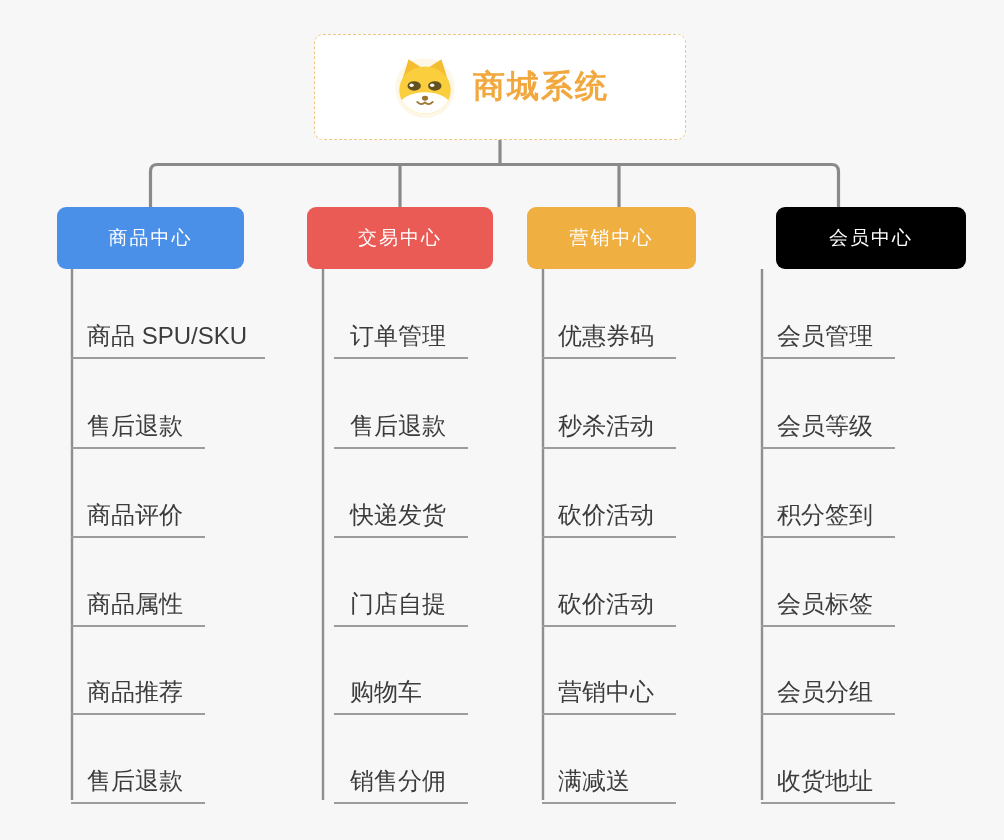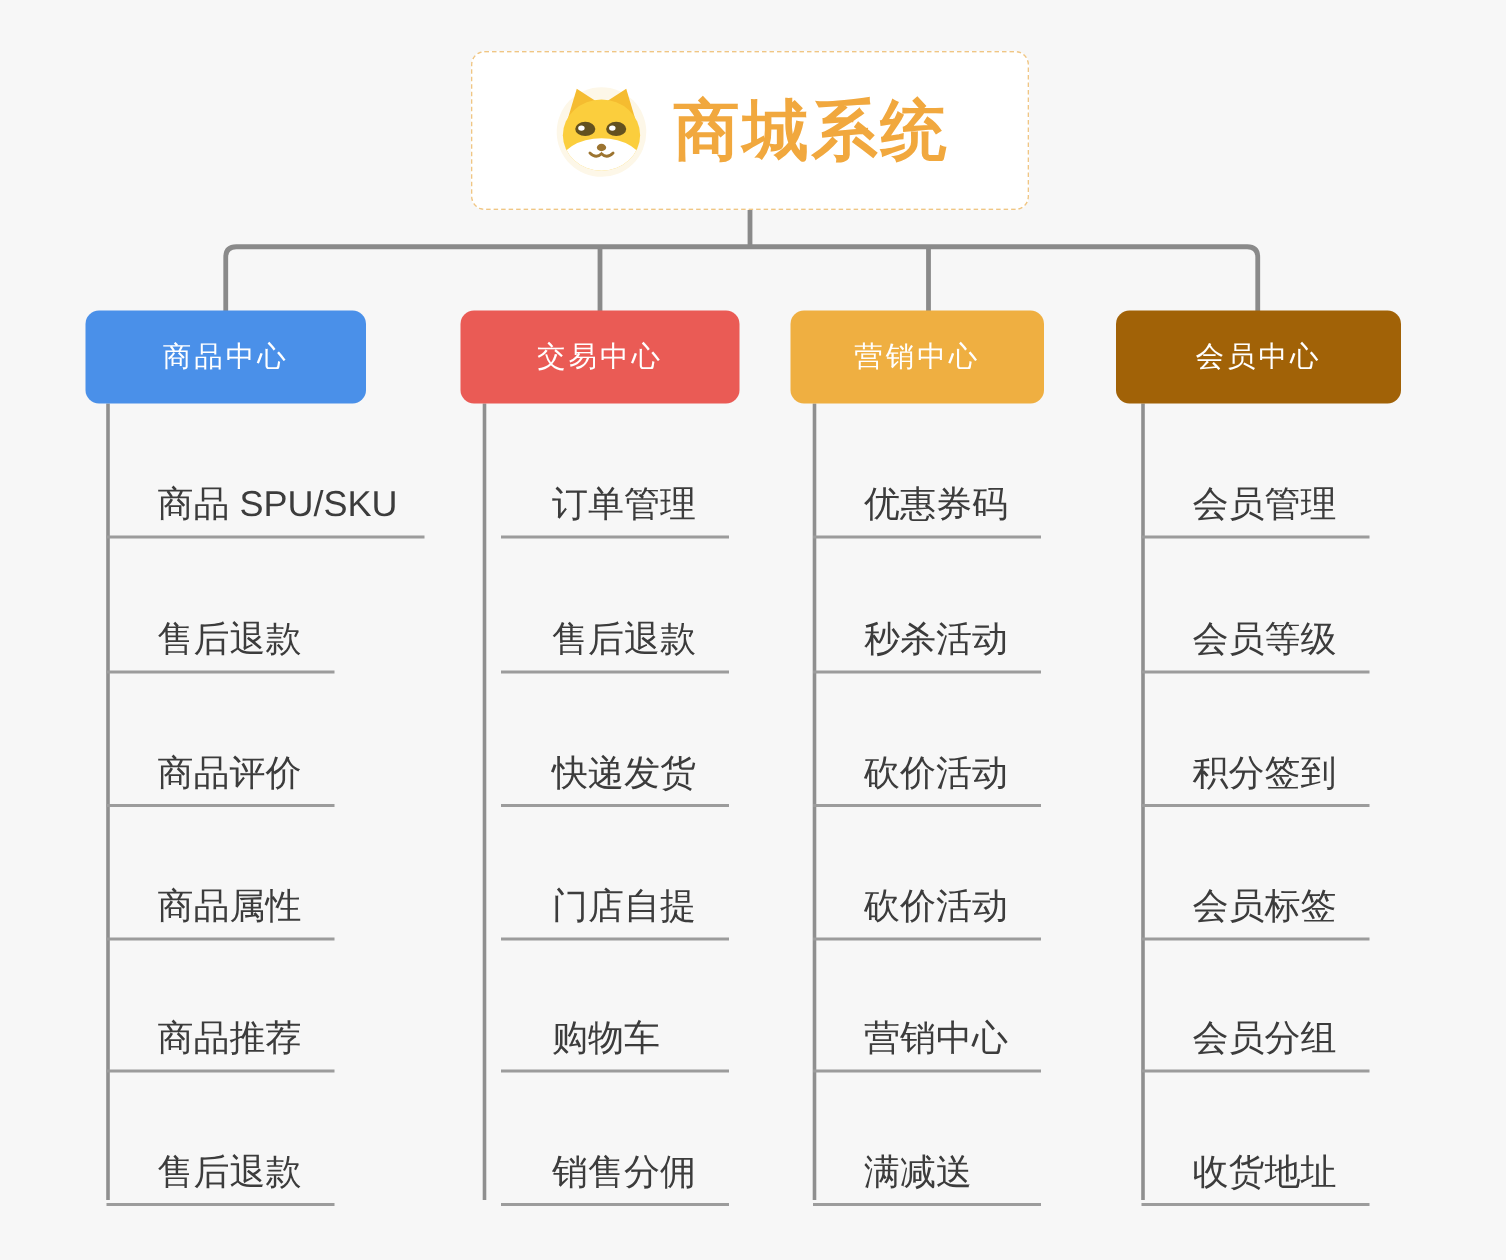--- a/index.html
+++ b/index.html
@@ -22,21 +22,21 @@
     position:absolute;left:314px;top:34px;width:372px;height:106px;
     box-sizing:border-box;
     background:#ffffff;
     border:1px dashed #f0c684;
     border-radius:9px;
     display:flex;align-items:center;justify-content:center;gap:14px;
     cursor:default;
   }
   .root-node .mascot{width:68px;height:64px;flex:0 0 auto;}
   .root-title{
-    font-size:44px;
+    font-size:32px;
     font-weight:bold;
     color:#f1a83e;
     letter-spacing:2px;
     white-space:nowrap;
   }
   
   .branch-head{
     position:absolute;top:207px;height:62px;
     border-radius:9px;
     display:flex;align-items:center;justify-content:center;
@@ -49,21 +49,21 @@
   .branch-head.b0{left:57px;width:187px;}
   .branch-head.b1{left:307px;width:186px;}
   .branch-head.b2{left:527px;width:169px;}
   .branch-head.b3{left:744px;width:190px;}
   
   .leaf{
     position:absolute;
     height:40px;
     box-sizing:content-box;
     display:flex;align-items:flex-end;
-    padding:0 18px 5px 34px;
+    padding:0 18px 5px 16px;
     min-width:100px;
     border-bottom:2px solid #9c9c9c;
     font-size:24px;
     color:#3c3c3c;
     white-space:nowrap;
     cursor:default;
   }
   .col0 .leaf{left:71px;}
   .col1 .leaf{left:334px;}
   .col2 .leaf{left:542px;}
@@ -113,21 +113,21 @@
       <ellipse cx="40" cy="29.4" rx="2.1" ry="1.7" fill="#ffffff"></ellipse>
       <ellipse cx="33" cy="42" rx="3" ry="2.4" fill="#9c7430"></ellipse>
       <path d="M25.5 45.5 Q29.5 49.5 33 46 Q36.5 49.5 40.5 45.5" stroke="#9c7430" stroke-width="1.8" fill="none" stroke-linecap="round"></path>
     </svg>
     <span class="root-title">商城系统</span>
   </div>
 
   <div class="branch-head b0" style="background-color: rgb(74, 144, 233);">商品中心</div>
   <div class="branch-head b1" style="background-color: rgb(234, 91, 85);">交易中心</div>
   <div class="branch-head b2" style="background-color: rgb(239, 175, 65);">营销中心</div>
-  <div class="branch-head b3" style="background-color: #a16207;">会员中心</div>
+  <div class="branch-head b3" style="background-color: #000000; margin-left: 32px;">会员中心</div>
 
   <div class="col0">
     <div class="leaf r0">商品 SPU/SKU</div>
     <div class="leaf r1">售后退款</div>
     <div class="leaf r2">商品评价</div>
     <div class="leaf r3">商品属性</div>
     <div class="leaf r4">商品推荐</div>
     <div class="leaf r5">售后退款</div>
   </div>
 

